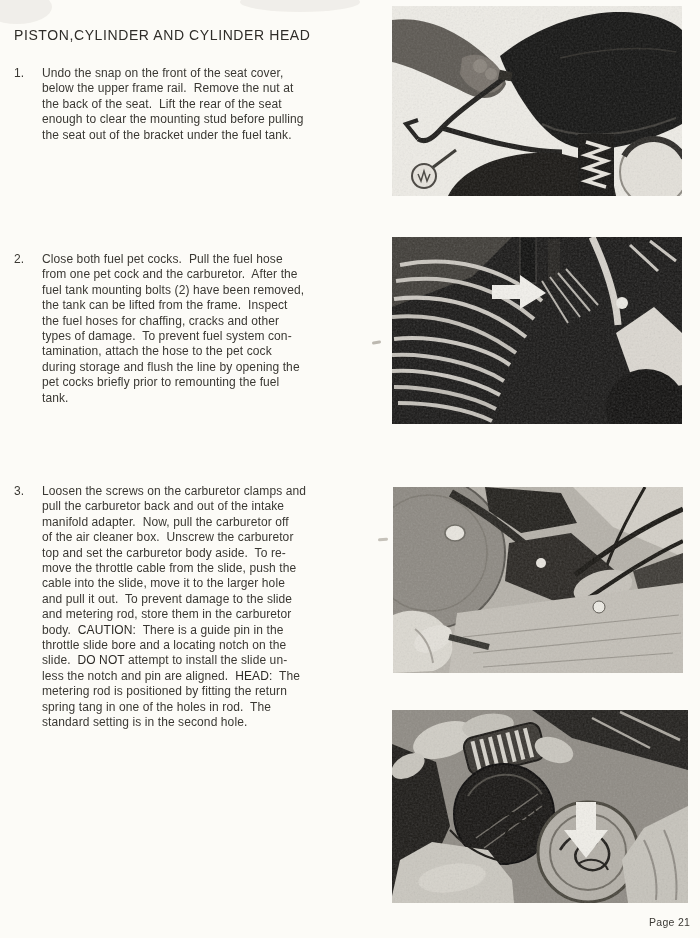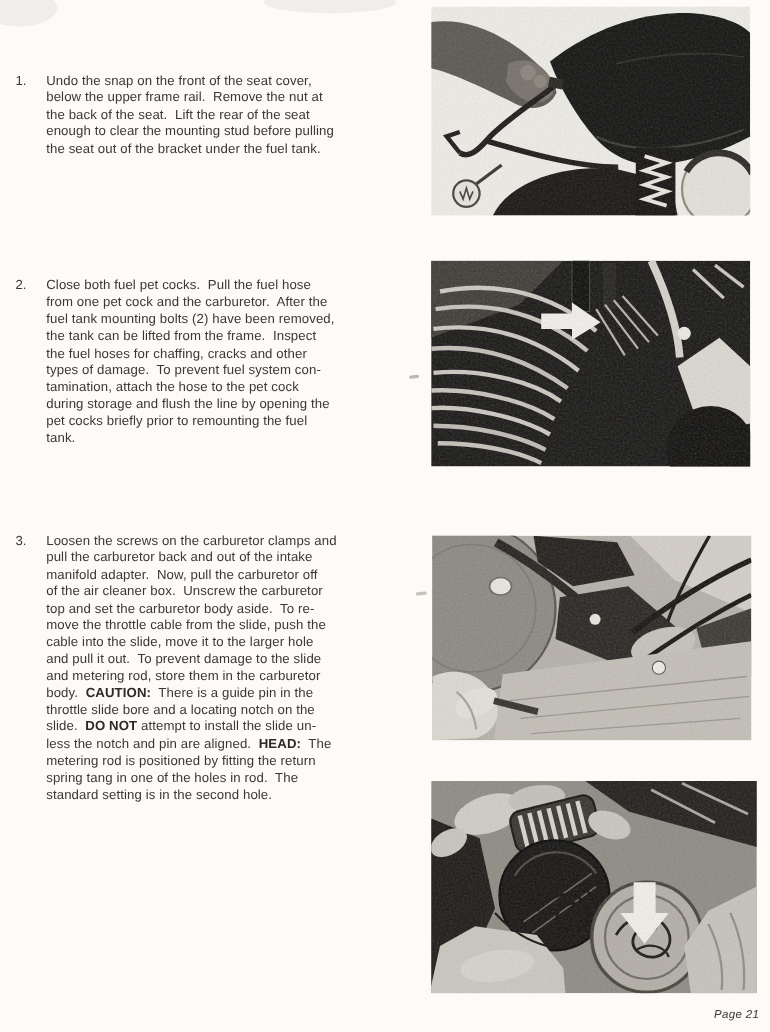--- a/index.html
+++ b/index.html
@@ -12,41 +12,42 @@
   .title{
     position:absolute;left:14px;top:27px;margin:0;
     font-size:14px;font-weight:normal;letter-spacing:0.6px;color:#2f2d29;
   }
   .step{position:absolute;left:14px;width:352px;}
   .step .num{position:absolute;left:0;top:0;font-size:12px;color:#3a3833;}
   .step .txt{
     margin:0 0 0 28px;font-size:12px;line-height:15.4px;
     letter-spacing:0.1px;white-space:pre-wrap;color:#3a3833;
   }
-  .txt .b{font-weight:bold;color:#2c2a26;}
+  .txt .b{font-weight:normal;color:#2c2a26;}
   .photo{position:absolute;margin:0;padding:0;line-height:0;}
   .pageno{
     position:absolute;left:649px;top:916px;
-    font-size:10.5px;font-style:italic;letter-spacing:0.3px;color:#3b3935;
+    font-size:10.5px;letter-spacing:0.3px;color:#3b3935;
   }
   .artifact{position:absolute;border-radius:2px;}
   .a1{left:372px;top:341px;width:9px;height:3px;background:#bcb8b0;transform:rotate(-8deg);}
   .a2{left:378px;top:538px;width:10px;height:3px;background:#c6c2ba;transform:rotate(-5deg);}
   .smudge{position:absolute;background:#9a968e;opacity:0.12;border-radius:50%;}
   .s1{left:-18px;top:-10px;width:70px;height:34px;}
   .s2{left:240px;top:-8px;width:120px;height:20px;}
 </style>
 </head>
 <body>
 
 <div class="page">
 
   <div class="smudge s1"></div>
   <div class="smudge s2"></div>
 
+  <h1 class="title">PISTON,CYLINDER AND CYLINDER HEAD</h1>
 
   <section class="step" style="top:66px">
     <span class="num">1.</span>
     <p class="txt">Undo the snap on the front of the seat cover,
 below the upper frame rail.  Remove the nut at
 the back of the seat.  Lift the rear of the seat
 enough to clear the mounting stud before pulling
 the seat out of the bracket under the fuel tank.</p>
   </section>
 

